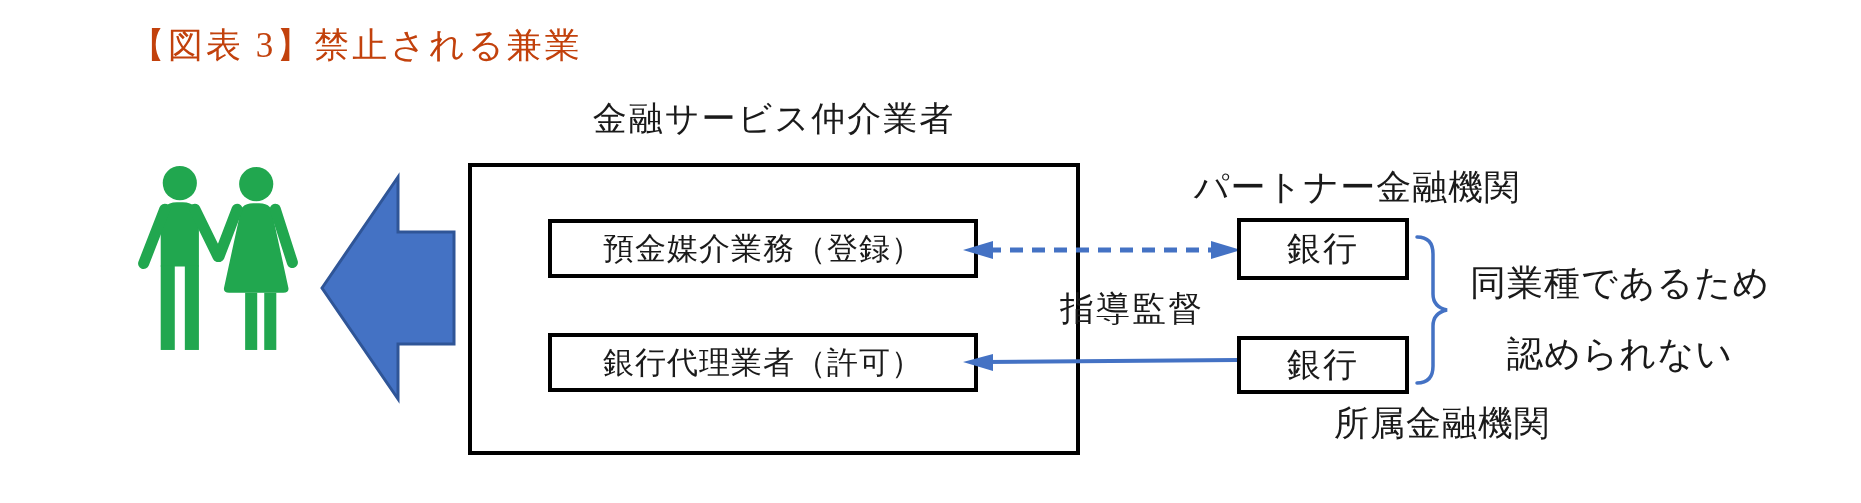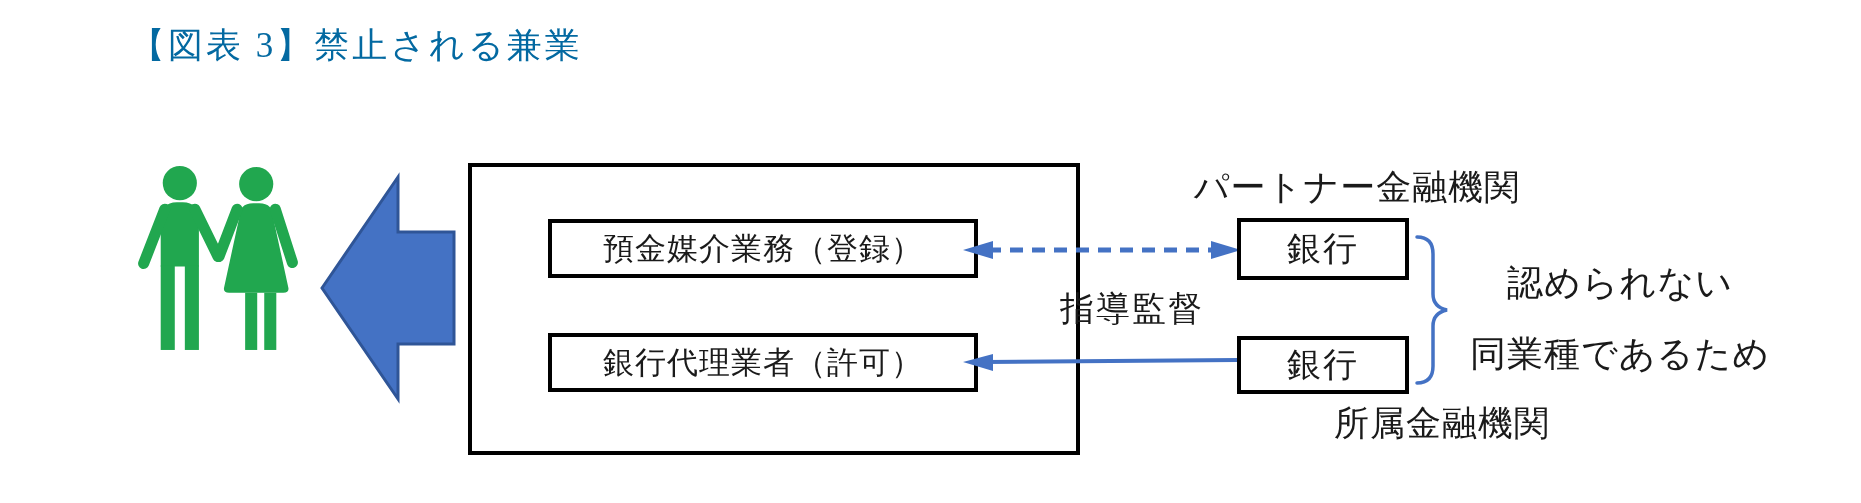--- a/index.html
+++ b/index.html
@@ -15,21 +15,21 @@
     width:1861px;height:503px;
     background:#ffffff;
     overflow:hidden;
     font-family:"Liberation Sans", sans-serif;
     color:var(--ink,#1a1a1a);
   }
   .abs{position:absolute;}
   .title{
     left:130px;top:22px;
     font-family:"Liberation Serif", serif;
-    font-size:35px;color:#0369a1;
+    font-size:35px;color:#c2410c;
     letter-spacing:3px;
     white-space:nowrap;
   }
   .heading{
     left:468px;top:96px;width:612px;
     text-align:center;
     font-size:34px;letter-spacing:2px;
     white-space:nowrap;
   }
   .outer-box{
@@ -105,20 +105,21 @@
       <line x1="63" y1="47" x2="86" y2="94"></line>
       <line x1="105" y1="47" x2="87" y2="94"></line>
       <line x1="143" y1="47" x2="160" y2="100"></line>
     </g>
   </svg>
 
   <svg class="abs" style="left:318px;top:172px;" width="140" height="232" viewBox="0 0 140 232" aria-hidden="true">
     <polygon points="4,116 80,5 80,60 136,60 136,172 80,172 80,227" fill="var(--arrow-blue,#4472C4)" stroke="var(--arrow-blue-dark,#2F5597)" stroke-width="3" stroke-linejoin="miter"></polygon>
   </svg>
 
+  <div class="abs heading">金融サービス仲介業者</div>
   <div class="abs outer-box"></div>
 
   <div class="abs inner-box box1">
     <span>預金媒介業務（登録）</span>
   </div>
   <div class="abs inner-box box2">
     <span>銀行代理業者（許可）</span>
   </div>
 
   <svg class="abs" style="left:962px;top:238px;" width="280" height="24" viewBox="0 0 280 24" aria-hidden="true">
@@ -142,17 +143,17 @@
   <div class="abs bank-box bank2">
     <span>銀行</span>
   </div>
   <div class="abs caption affiliated-caption">所属金融機関</div>
 
   <svg class="abs" style="left:1413px;top:234px;" width="38" height="152" viewBox="0 0 38 152" aria-hidden="true">
     <path d="M4,3 Q20,3 20,20 L20,60 Q20,73 34,76 Q20,79 20,92 L20,132 Q20,149 4,149" fill="none" stroke="var(--arrow-blue,#4472C4)" stroke-width="3.5" stroke-linecap="round"></path>
   </svg>
 
   <div class="abs note">
+    <div>同業種であるため</div>
     <div>認められない</div>
-    <div>同業種であるため</div>
   </div>
 
 </div>
 
 </body></html>

